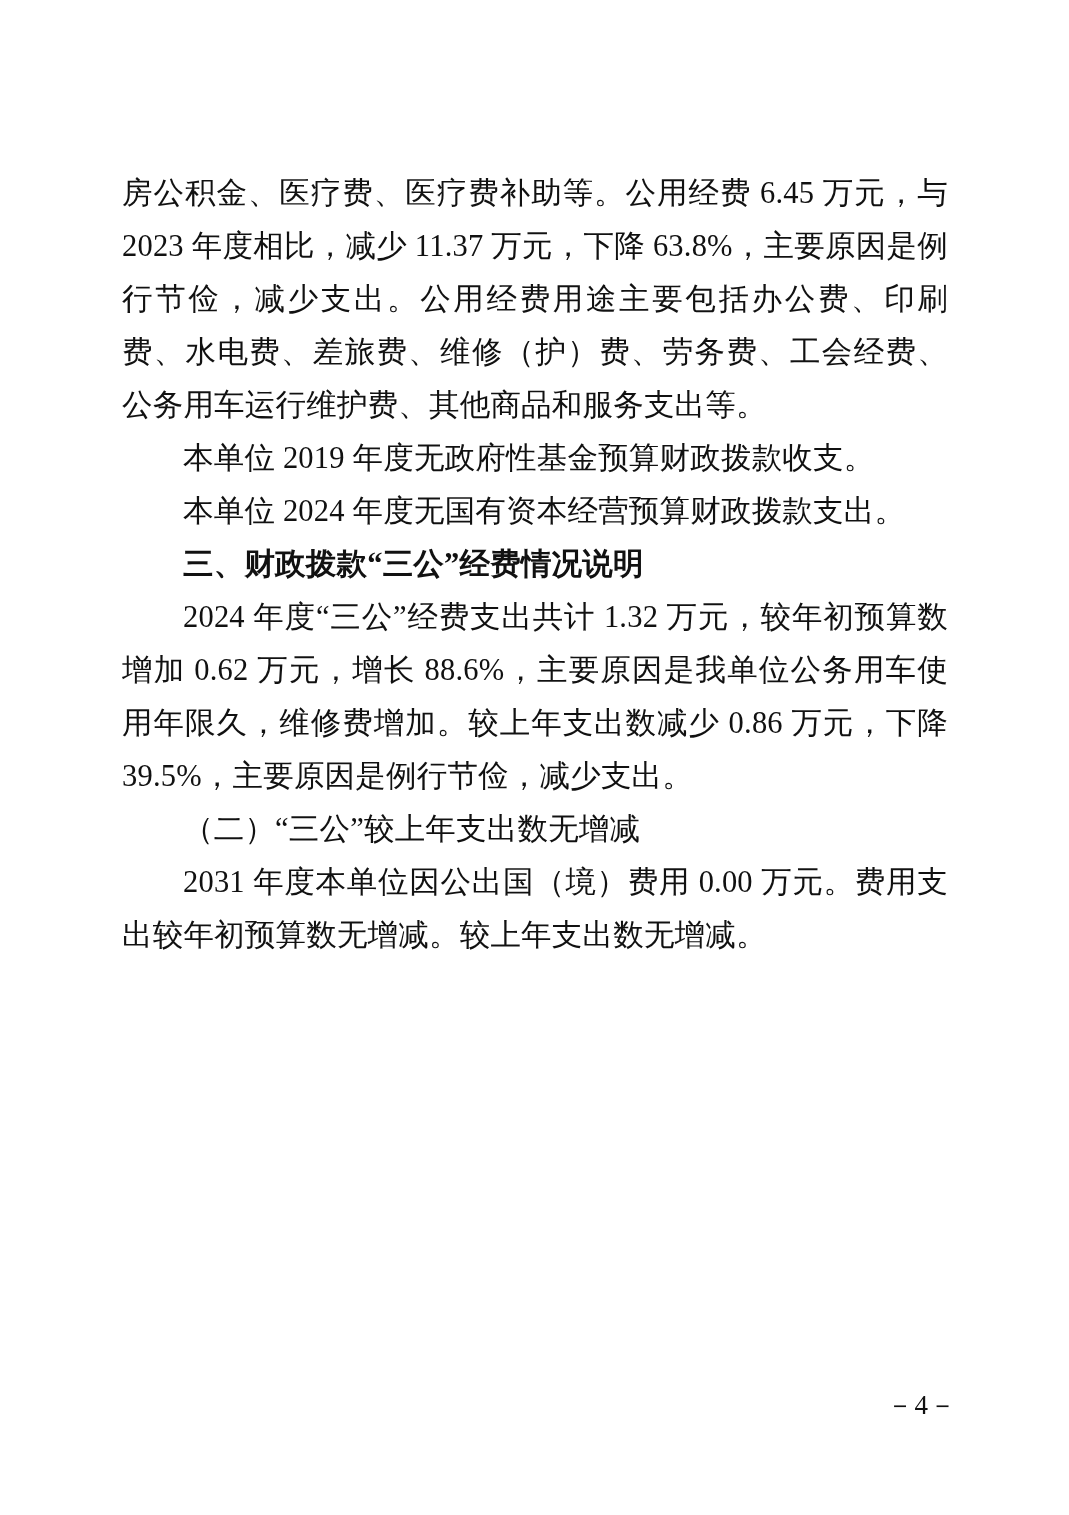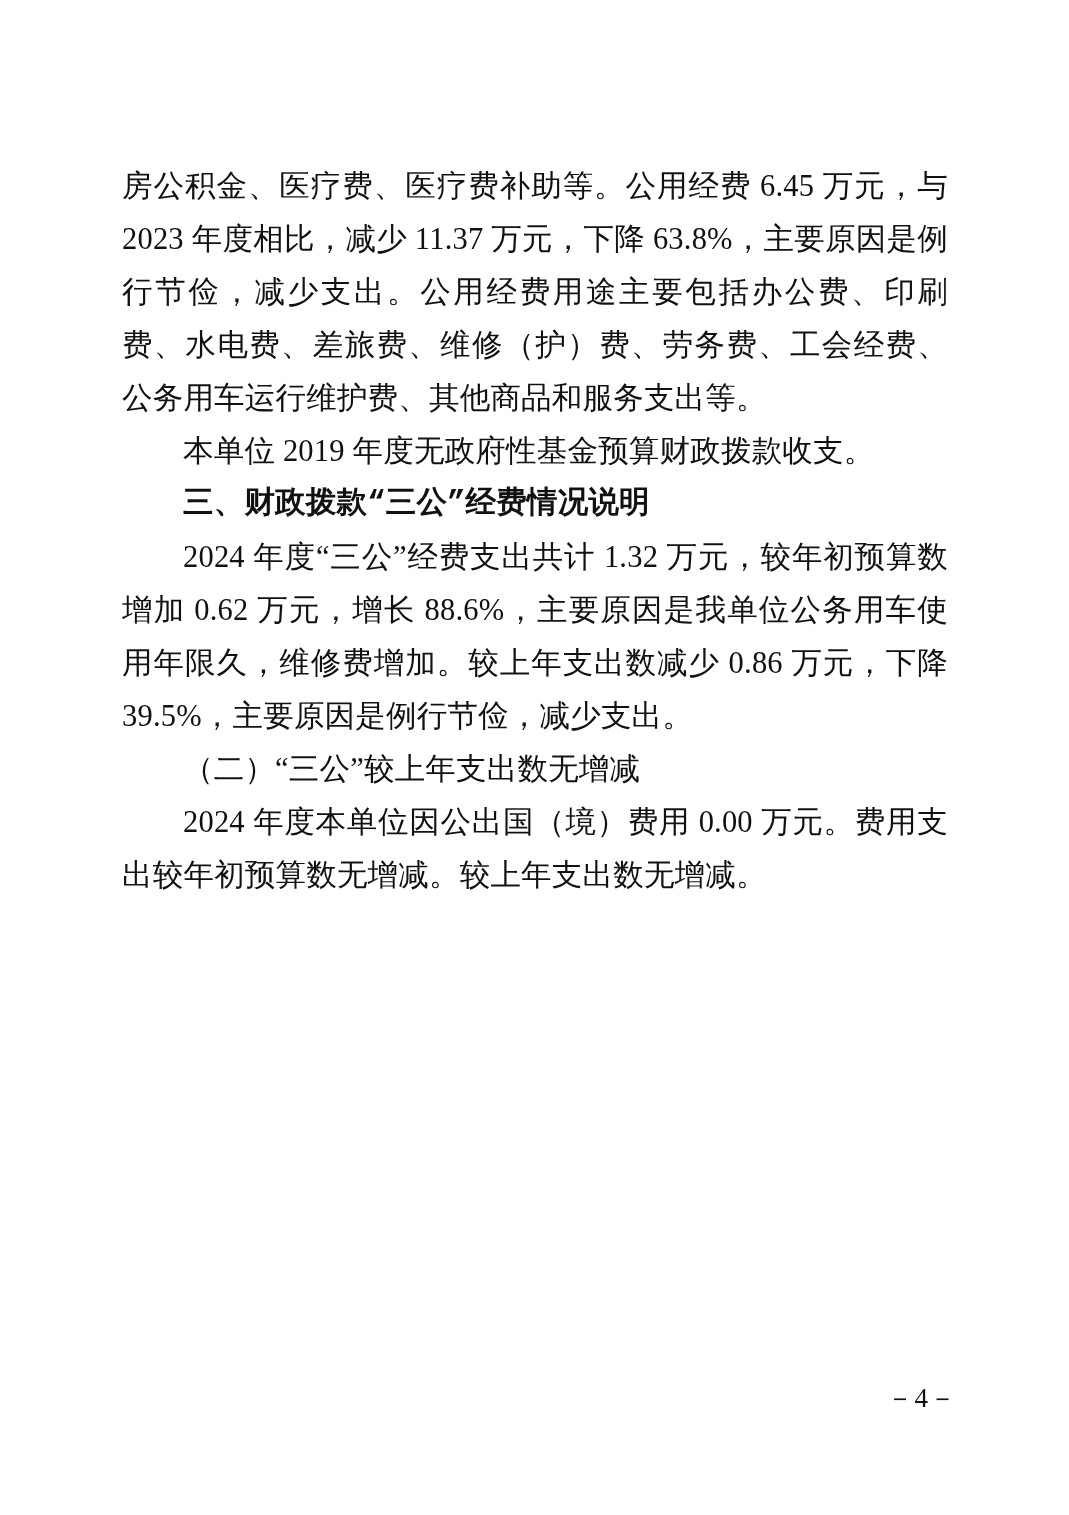--- a/index.html
+++ b/index.html
@@ -5,21 +5,21 @@
   html, body {
     margin: 0;
     padding: 0;
     background: #ffffff;
   }
   .page {
     position: relative;
     width: 1069px;
     height: 1494px;
     background: #ffffff;
-    margin: 0 auto;
+    margin: 7px auto;
     overflow: hidden;
     font-family: "Liberation Serif", "DejaVu Serif", serif;
     color: #111111;
   }
   .content {
     position: absolute;
     left: 122px;
     top: 160px;
     width: 826px;
   }
@@ -31,21 +31,21 @@
     text-justify: inter-ideograph;
     letter-spacing: 0.2px;
     color: #111111;
   }
   p.indent {
     text-indent: 61px;
   }
   p.heading {
     font-weight: bold;
     text-indent: 61px;
-    font-family: Liberation Mono, monospace;
+    font-family: Liberation Serif, serif;
   }
   p.subheading {
     text-indent: 61px;
   }
   .footer {
     position: absolute;
     right: 112px;
     bottom: 78px;
     font-size: 27px;
     color: #111111;
@@ -53,19 +53,20 @@
     letter-spacing: 1px;
   }
 </style>
 </head>
 <body>
 
 <div class="page">
   <div class="content">
     <p class="body">房公积金、医疗费、医疗费补助等。公用经费 6.45 万元，与 2023 年度相比，减少 11.37 万元，下降 63.8%，主要原因是例行节俭，减少支出。公用经费用途主要包括办公费、印刷费、水电费、差旅费、维修（护）费、劳务费、工会经费、公务用车运行维护费、其他商品和服务支出等。</p>
     <p class="indent">本单位 2019 年度无政府性基金预算财政拨款收支。</p>
+    <p class="indent">本单位 2024 年度无国有资本经营预算财政拨款支出。</p>
     <p class="heading">三、财政拨款“三公”经费情况说明</p>
     <p class="indent">2024 年度“三公”经费支出共计 1.32 万元，较年初预算数增加 0.62 万元，增长 88.6%，主要原因是我单位公务用车使用年限久，维修费增加。较上年支出数减少 0.86 万元，下降 39.5%，主要原因是例行节俭，减少支出。</p>
     <p class="subheading">（二）“三公”较上年支出数无增减</p>
-    <p class="indent">2024 年度本单位因公出国（境）费用 0.00 万元。费用支出较年初预算数无增减。较上年支出数无增减。</p>
+    <p class="indent">2031 年度本单位因公出国（境）费用 0.00 万元。费用支出较年初预算数无增减。较上年支出数无增减。</p>
   </div>
   <div class="footer">－4－</div>
 </div>
 
 </body></html>

